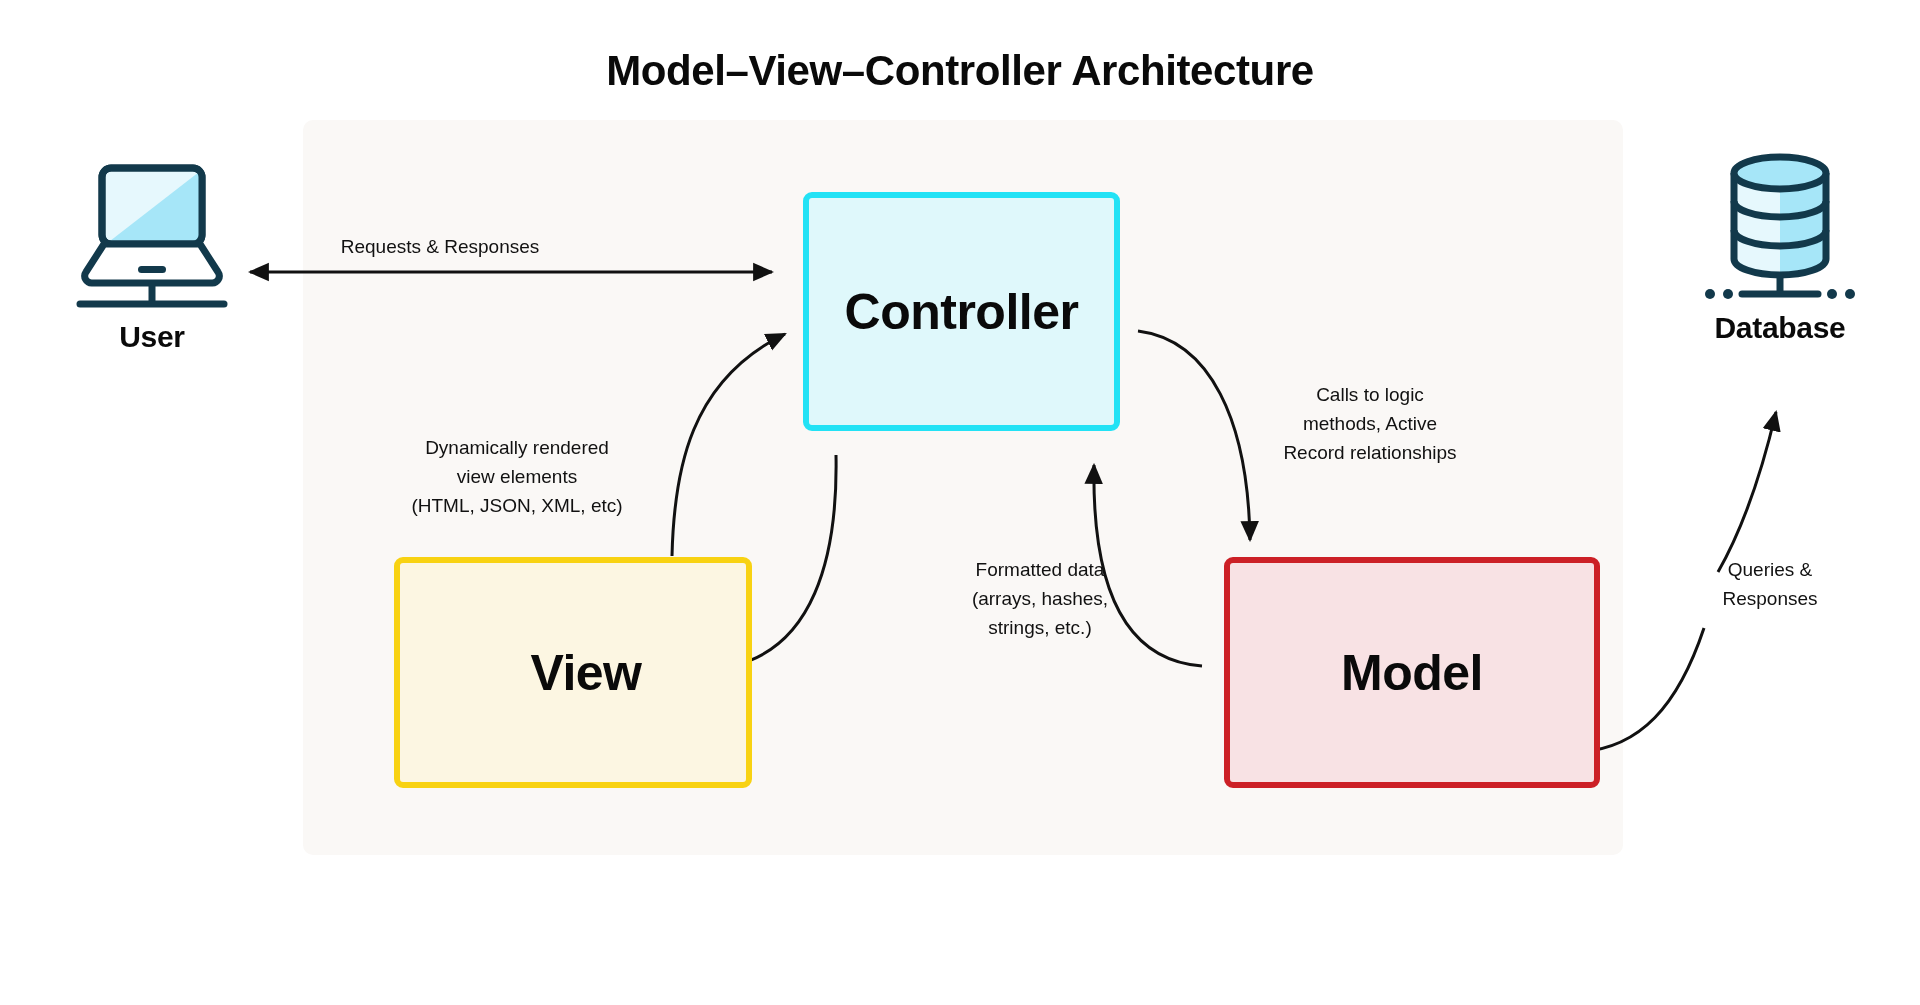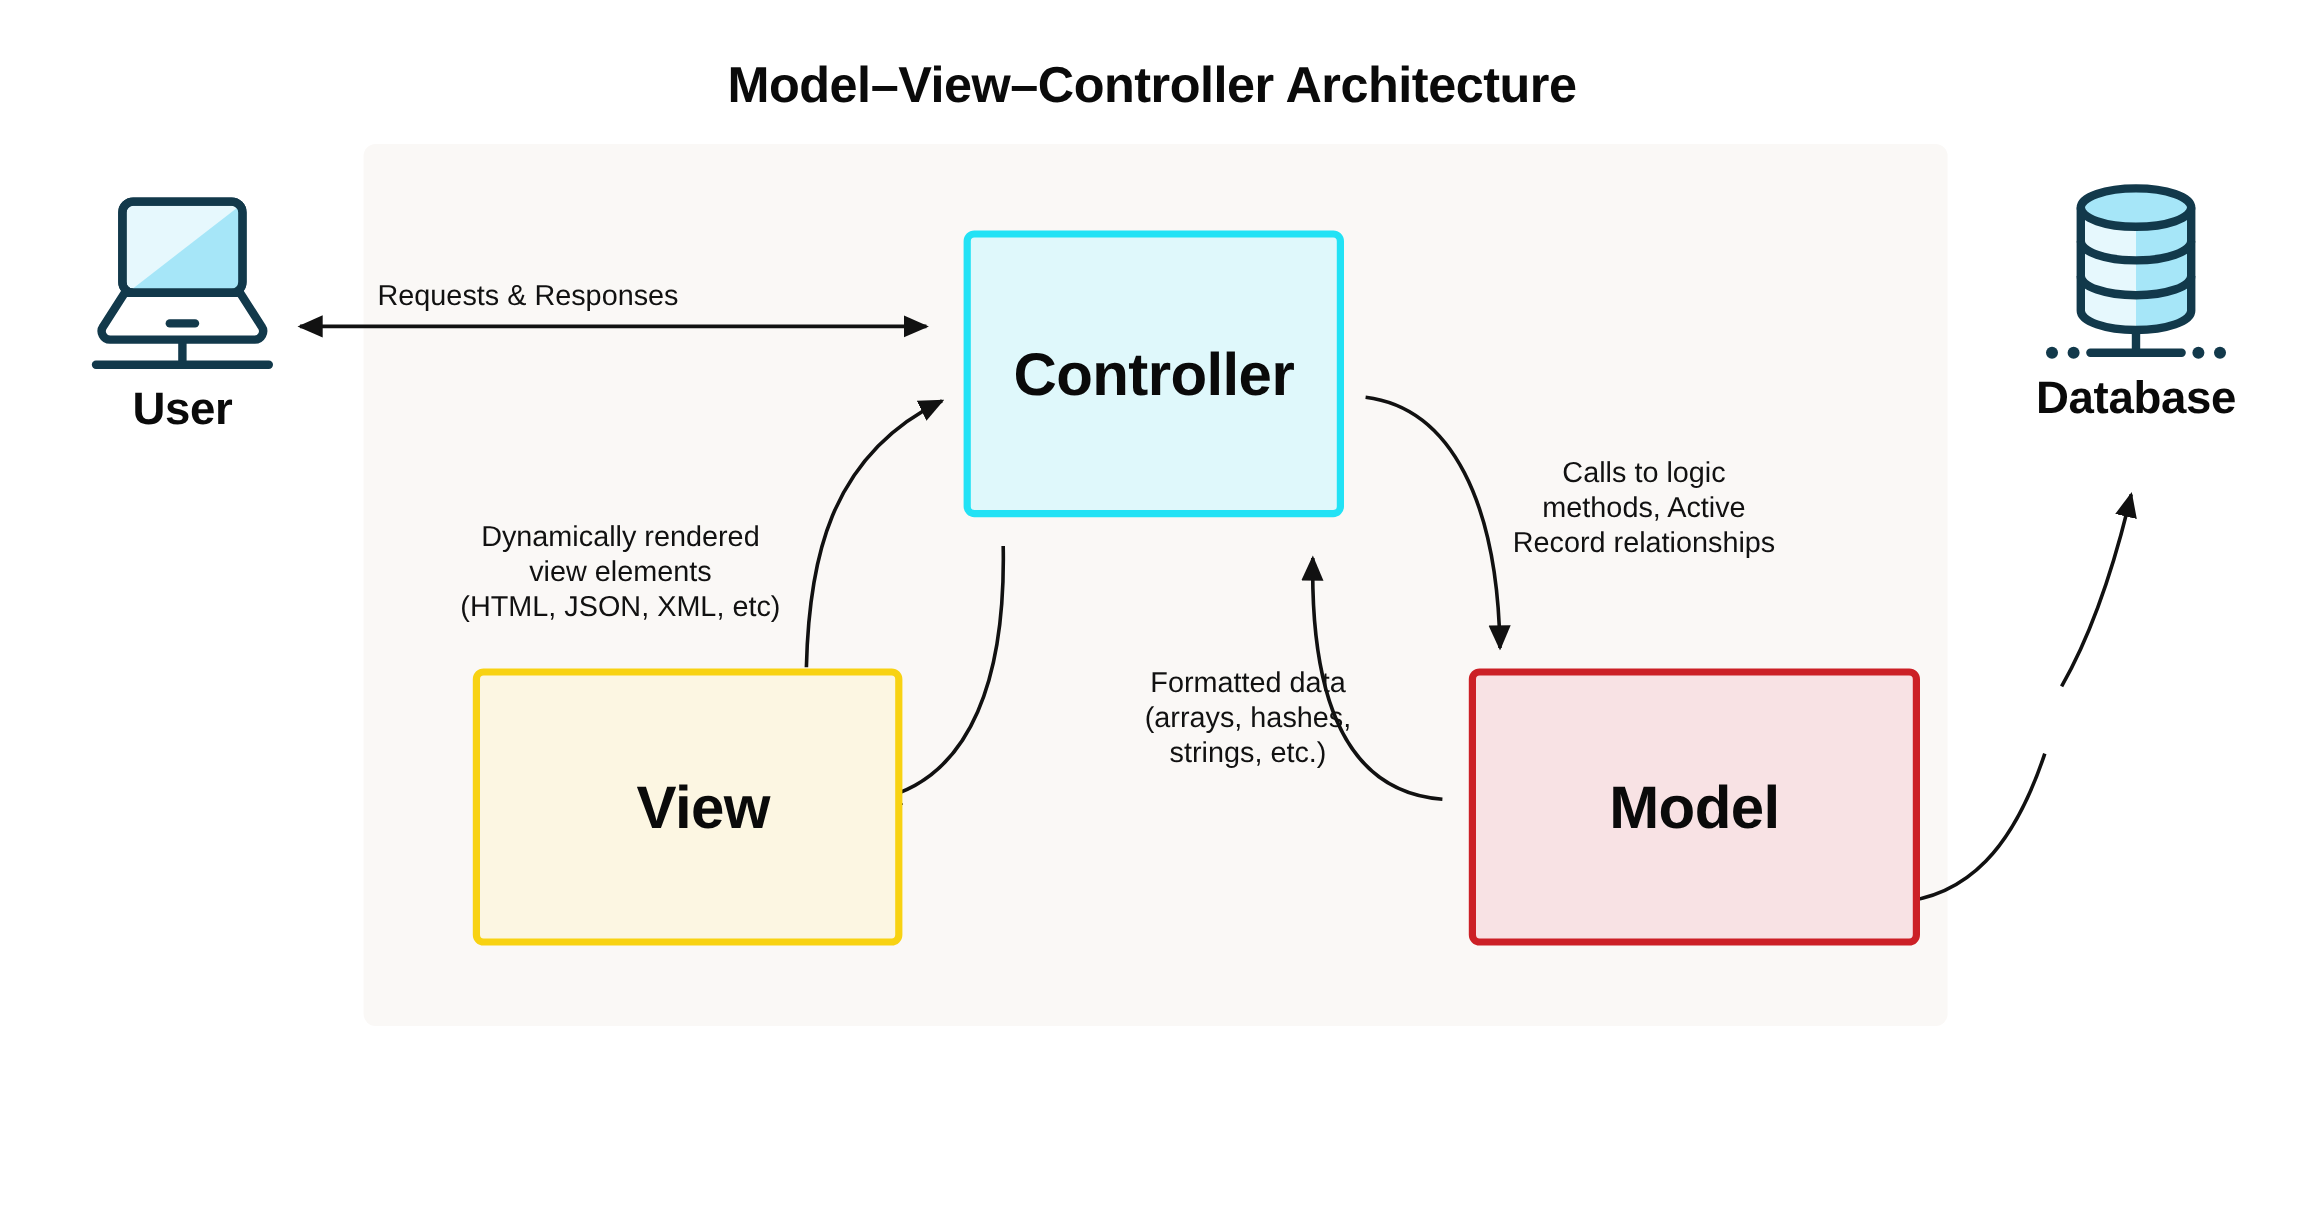--- a/index.html
+++ b/index.html
@@ -94,31 +94,31 @@
   
   .endpoint {
     position: absolute;
     width: 260px;
     text-align: center;
   }
   #endpoint-user   { left: 22px;   top: 160px; }
   #endpoint-db     { left: 1650px; top: 151px; }
   .endpoint-caption {
     margin-top: 10px;
-    font-size: 38px;
+    font-size: 30px;
     font-weight: 700;
     letter-spacing: -0.3px;
     color: #0a0a0a;
   }
   .endpoint-icon { display: block; margin: 0 auto; }
 
   
   .edge-label {
     position: absolute;
-    font-size: 24px;
+    font-size: 19px;
     line-height: 29px;
     color: #111111;
     text-align: center;
     white-space: pre-line;
   }
   #label-requests   { left: 295px;  top: 232px;  width: 290px; text-align: center; }
   #label-dynamic    { left: 372px;  top: 433px;  width: 290px; }
   #label-calls      { left: 1245px; top: 380px;  width: 250px; }
   #label-formatted  { left: 915px;  top: 555px;  width: 250px; }
   #label-queries    { left: 1675px; top: 555px;  width: 190px; }
@@ -236,14 +236,16 @@
 (HTML, JSON, XML, etc)</div>
 
   <div class="edge-label" id="label-calls">Calls to logic
 methods, Active
 Record relationships</div>
 
   <div class="edge-label" id="label-formatted">Formatted data
 (arrays, hashes,
 strings, etc.)</div>
 
+  <div class="edge-label" id="label-queries">Queries &amp;
+Responses</div>
 
 </div>
 
 </body></html>

